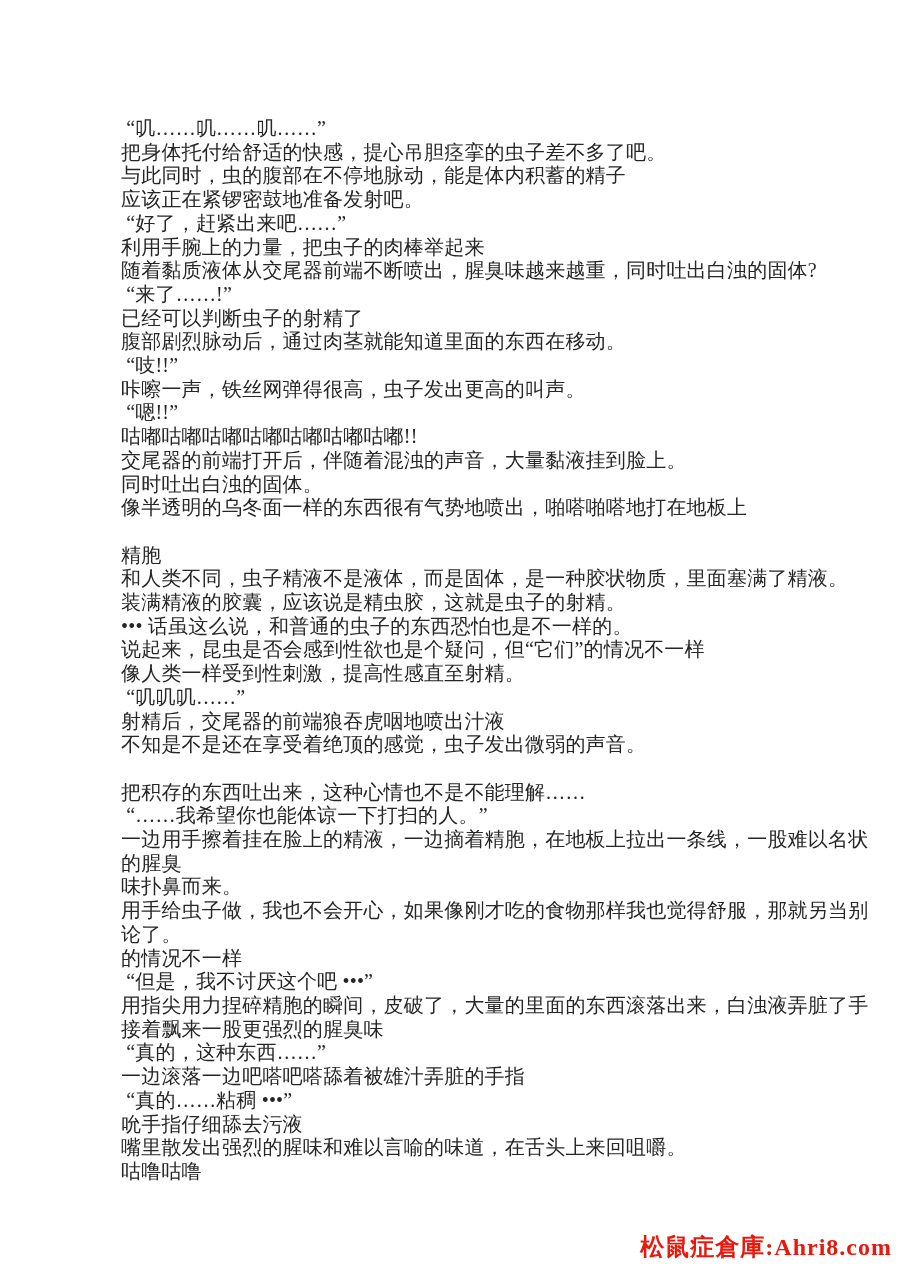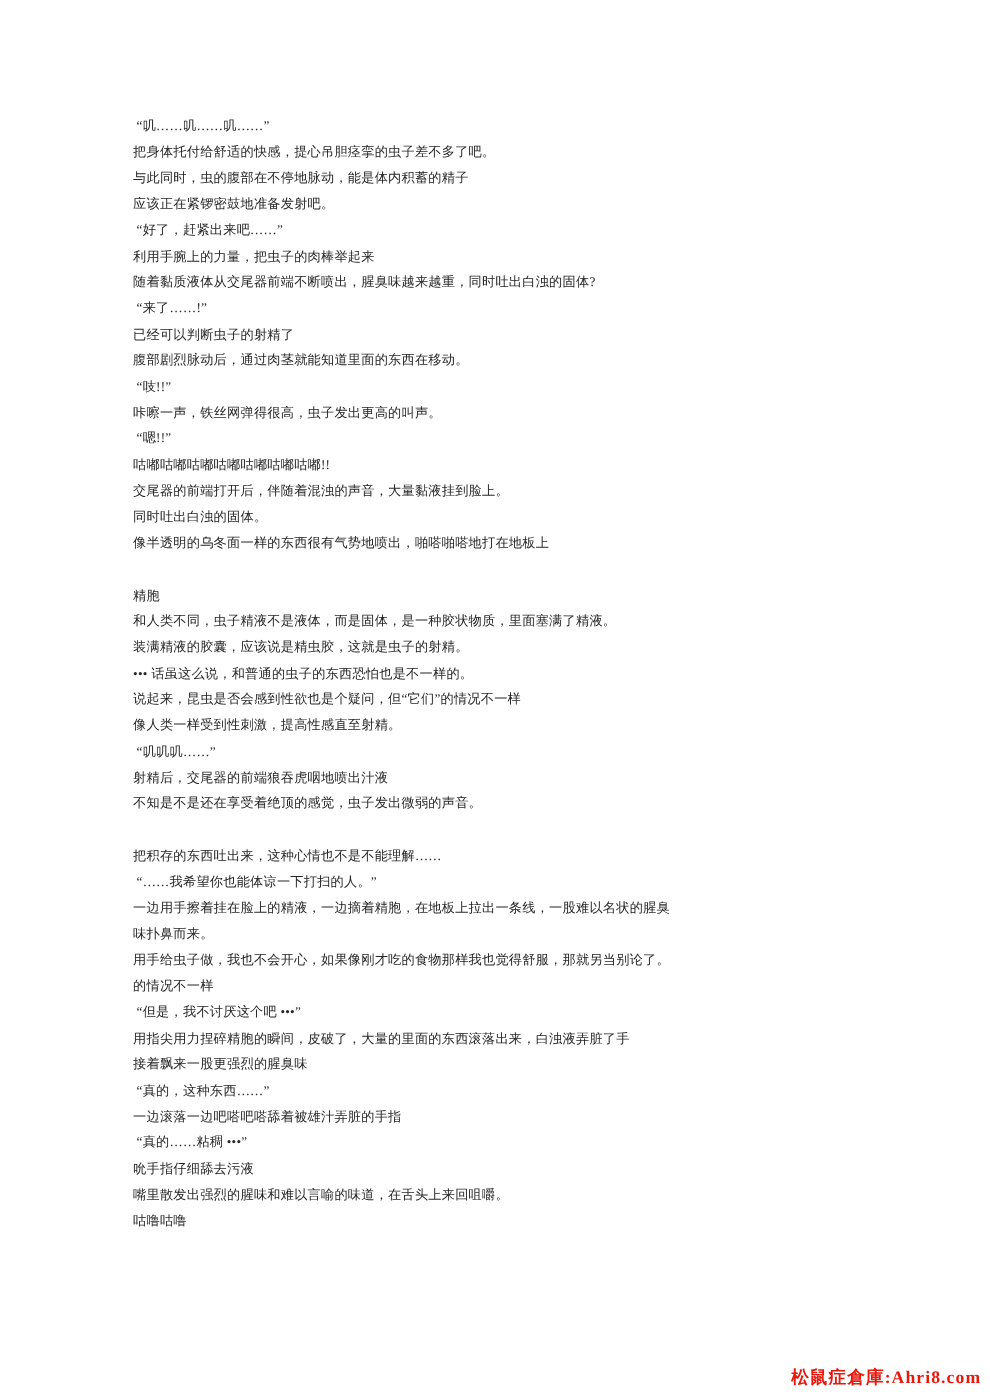--- a/index.html
+++ b/index.html
@@ -15,36 +15,36 @@
     font-family: "Liberation Serif", "DejaVu Serif", serif;
   }
   .page {
     position: absolute;
     inset: 0;
     background: #ffffff;
   }
   .text-block {
     position: absolute;
     left: 121px;
-    top: 103px;
+    top: 117px;
     right: 18px;
-    font-size: 12px;
+    font-size: 20px;
     line-height: 23.7px;
     color: #262626;
     letter-spacing: 0.2px;
   }
   .line {
     min-height: 23.7px;
     white-space: pre-wrap;
   }
   .watermark {
     position: absolute;
     right: 8px;
     bottom: 10px;
-    font-size: 16px;
+    font-size: 24px;
     font-weight: 600;
     letter-spacing: 1px;
     white-space: nowrap;
   }
 </style>
 </head>
 <body>
 
 <div class="page">
   <div class="text-block" style="color: rgb(38, 38, 38);">

